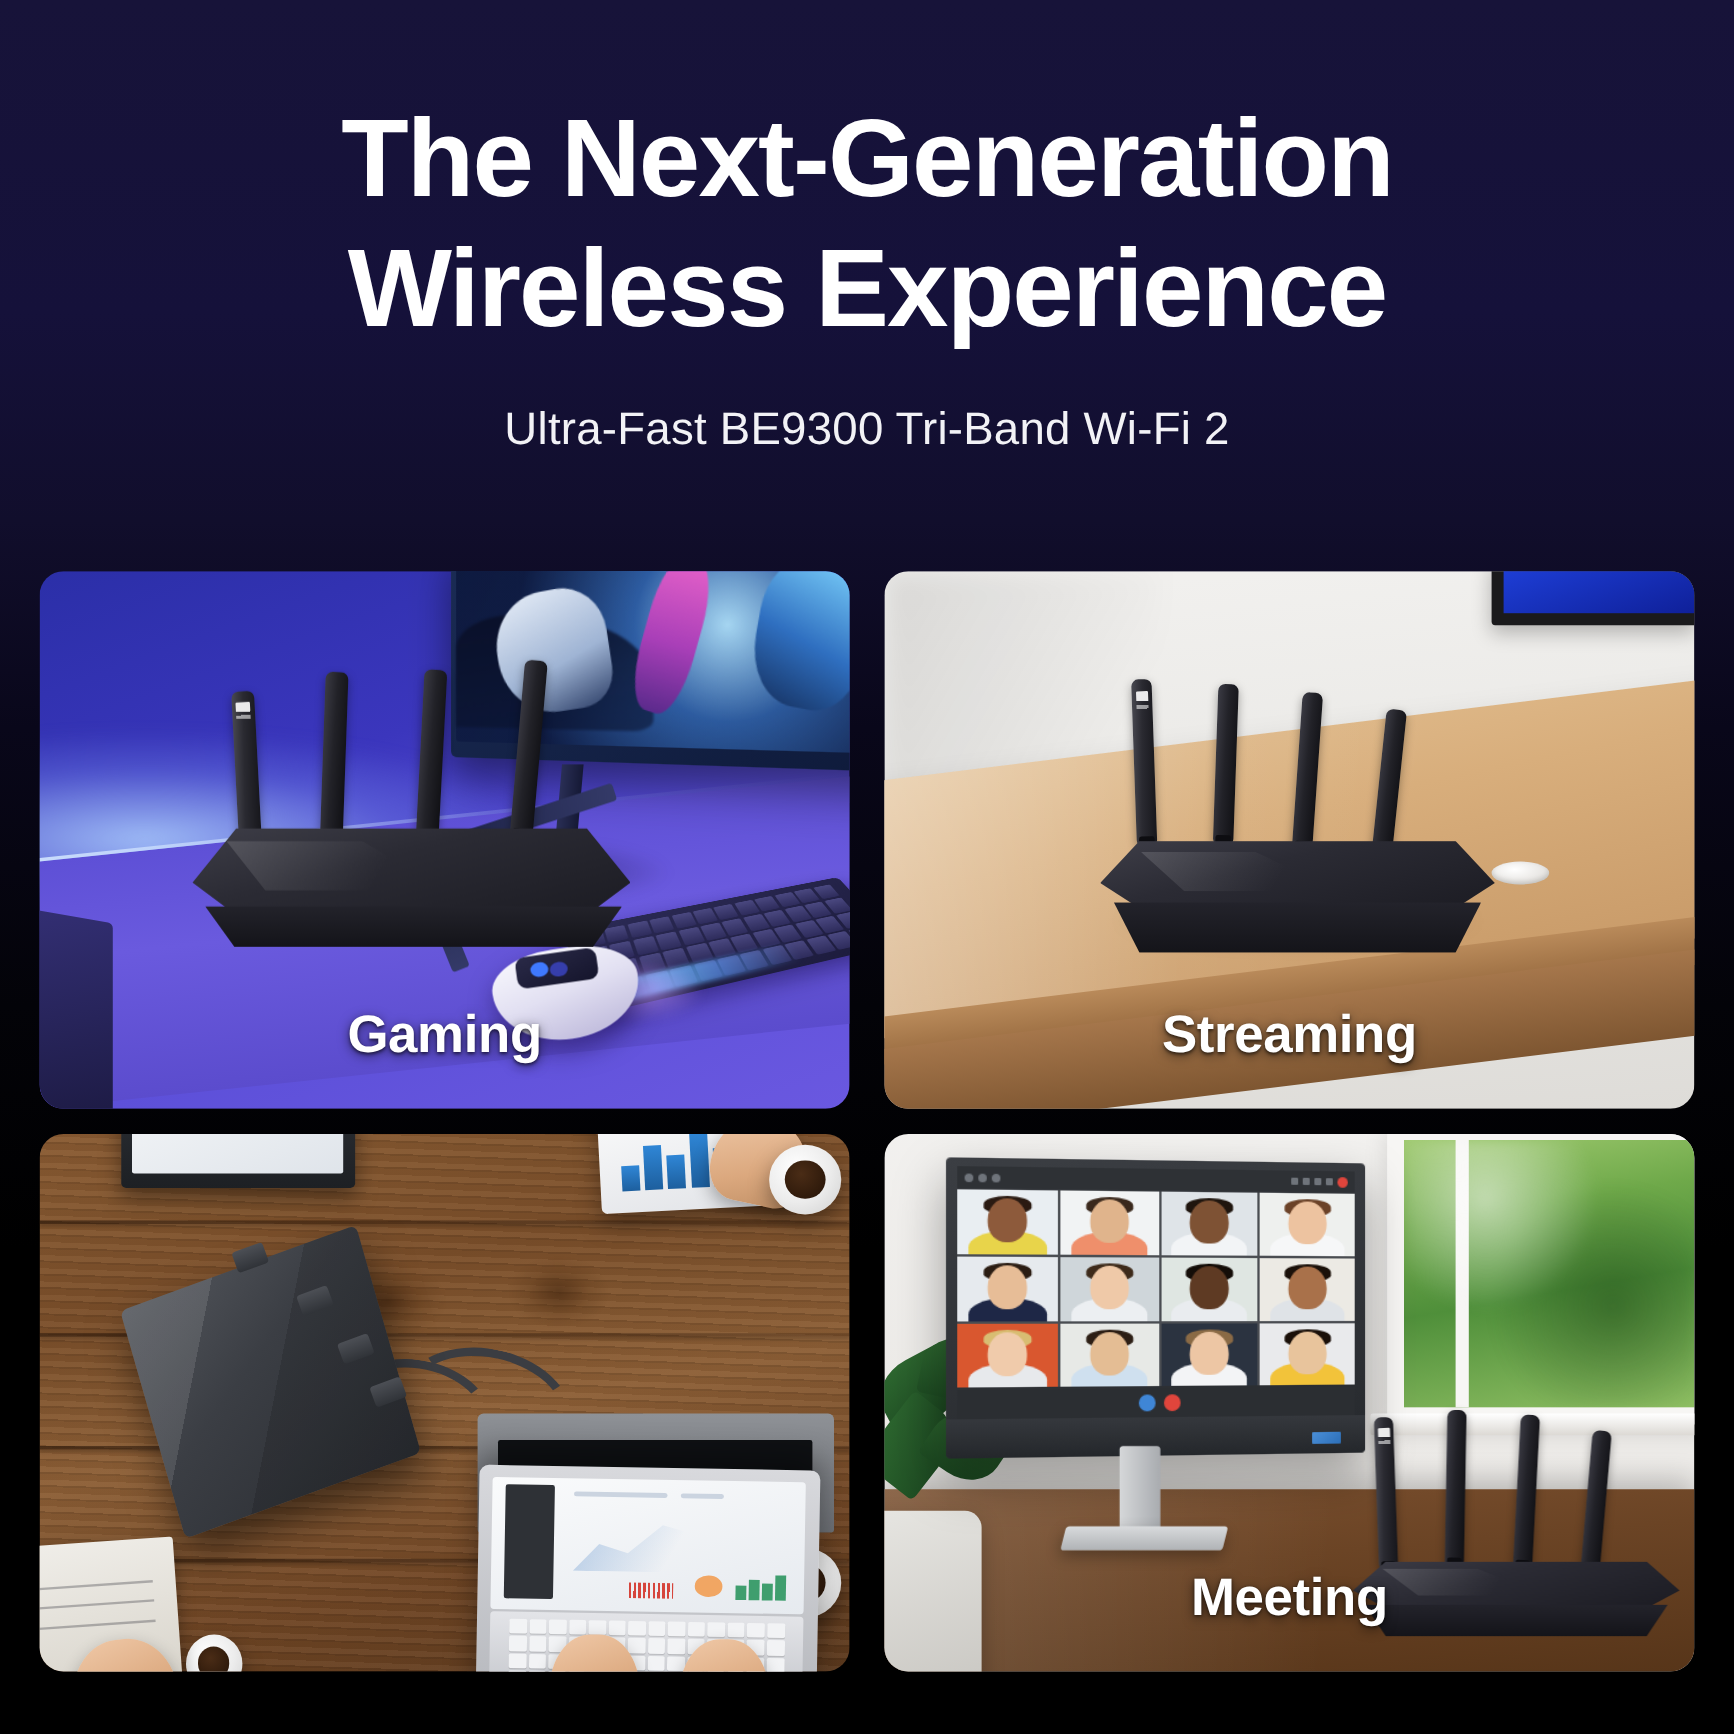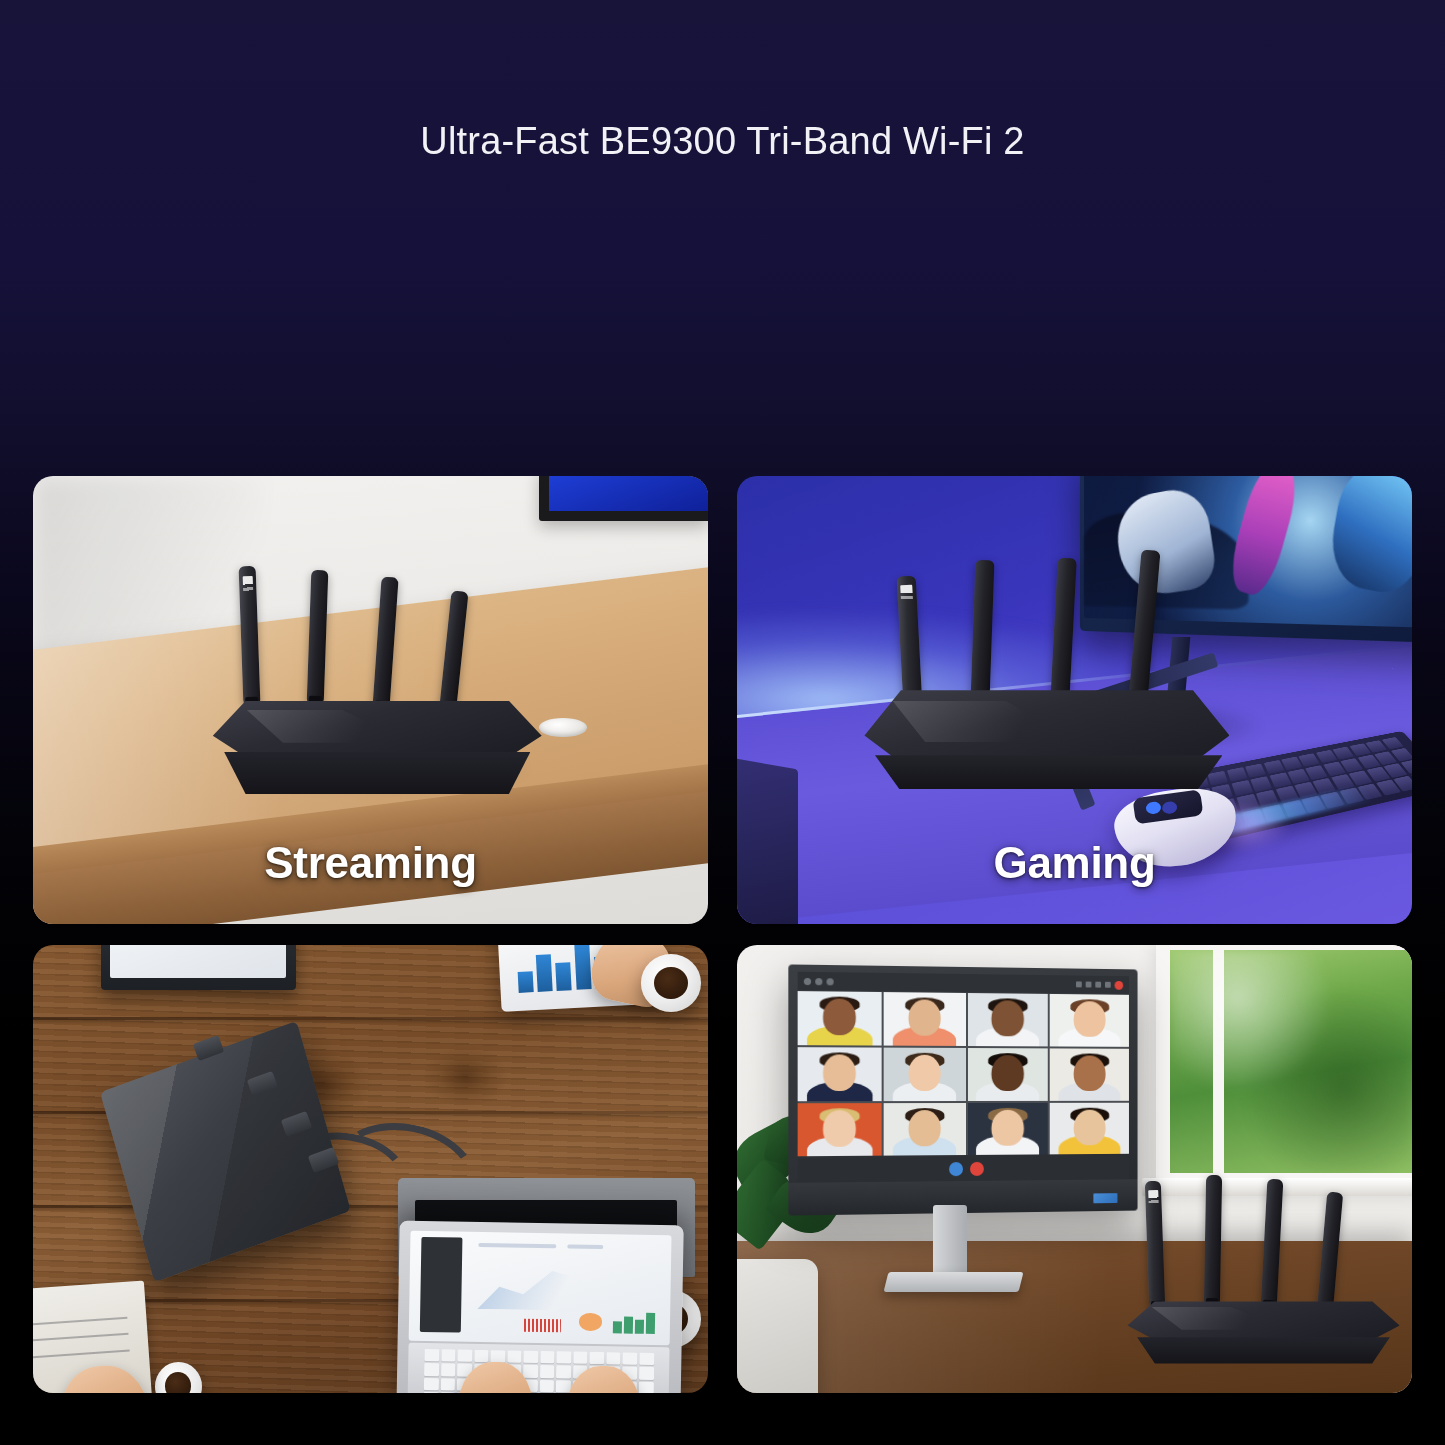--- a/index.html
+++ b/index.html
@@ -600,24 +600,127 @@
     width:18%; height:34%;
     background:linear-gradient(160deg,#e8e7e3,#c9c7c2);
     border-radius:10px 14px 4px 4px;
     box-shadow:0 8px 18px rgba(0,0,0,.25);
   }
 </style>
 </head>
 <body>
 
 <div class="hero">
+  <h1 class="hero-title">The Next-Generation
+Wireless Experience</h1>
   <div class="hero-sub">Ultra-Fast BE9300 Tri-Band Wi-Fi 2</div>
 </div>
 
 <div class="grid">
+
+  <div class="card">
+    <div class="scene">
+      <div class="gaming-bg"></div>
+      <div class="gaming-glow"></div>
+      <div class="gaming-floor"></div>
+      <div class="gaming-floor-edge"></div>
+
+      <div class="monitor">
+        <div class="monitor-screen">
+          <div class="mon-dark"></div>
+          <div class="mon-figA"></div>
+          <div class="mon-figB"></div>
+          <div class="mon-figC"></div>
+        </div>
+      </div>
+      <div class="monitor-shadow"></div>
+      <div class="monitor-stand-neck"></div>
+      <div class="monitor-foot foot1"></div>
+      <div class="monitor-foot foot2"></div>
+      <div class="monitor-foot foot3"></div>
+
+      <div class="keyboard">
+        <div class="kb-keys">
+          <i></i>
+            <i></i>
+            <i></i>
+            <i></i>
+            <i></i>
+            <i></i>
+            <i></i>
+            <i></i>
+            <i></i>
+            <i></i>
+            <i></i>
+            <i></i>
+          <i></i>
+            <i></i>
+            <i></i>
+            <i></i>
+            <i></i>
+            <i></i>
+            <i></i>
+            <i></i>
+            <i></i>
+            <i></i>
+            <i></i>
+            <i></i>
+          <i></i>
+            <i></i>
+            <i></i>
+            <i></i>
+            <i></i>
+            <i></i>
+            <i></i>
+            <i></i>
+            <i></i>
+            <i></i>
+            <i></i>
+            <i></i>
+          <i></i>
+            <i></i>
+            <i></i>
+            <i></i>
+            <i></i>
+            <i></i>
+            <i></i>
+            <i></i>
+            <i></i>
+            <i></i>
+            <i></i>
+            <i></i>
+        </div>
+        <div class="kb-glow"></div>
+      </div>
+
+      <div class="ctrl-glow"></div>
+      <div class="controller"></div>
+      <div class="desk-side"></div>
+
+      <div class="router" style="left:22%;top:20%;width:52%;height:58%;">
+        <div class="ant" style="left:4%;  top:4%;  width:5.4%; height:50%; transform:rotate(-3deg);">
+          <div class="ant-logo"></div>
+          <div class="ant-joint"></div>
+        </div>
+        <div class="ant dark" style="left:25%; top:-2%; width:5.4%; height:54%; transform:rotate(2deg);">
+            <div class="ant-joint"></div>
+          </div>
+        <div class="ant dark" style="left:48%; top:-3%; width:5.4%; height:56%; transform:rotate(3deg);">
+            <div class="ant-joint"></div>
+          </div>
+        <div class="ant dark" style="left:71%; top:-6%; width:5.4%; height:58%; transform:rotate(5deg);">
+            <div class="ant-joint"></div>
+          </div>
+        <div class="body-top" style="left:-6%; top:48%; width:104%; height:30%;"></div>
+        <div class="body-facet" style="left:2%;  top:52%; width:52%;  height:16%; clip-path:polygon(0 0,62% 0,100% 100%,18% 100%);"></div>
+        <div class="body-front" style="left:-3%; top:73%; width:99%;  height:13%;"></div>
+      </div>
+    </div>
+    <div class="card-label">Gaming</div>
+  </div>
 
   <div class="card">
     <div class="scene">
       <div class="stream-wall"></div>
       <div class="stream-wall-shadow"></div>
       <div class="tv"></div>
       <div class="desk-top"></div>
       <div class="desk-sheen"></div>
       <div class="desk-edge"></div>
       <div class="desk-lower"></div>
@@ -637,121 +740,20 @@
           </div>
         <div class="ant dark" style="left:74%; top:11%; width:6%; height:54%; transform:rotate(6deg);">
             <div class="ant-joint"></div>
           </div>
         <div class="body-top" style="left:-8%; top:58%; width:116%; height:26%;"></div>
         <div class="body-facet" style="left:4%;  top:62%; width:58%;  height:14%; clip-path:polygon(0 0,58% 0,100% 100%,22% 100%);"></div>
         <div class="body-front" style="left:-4%; top:80%; width:108%; height:18%;"></div>
       </div>
     </div>
     <div class="card-label">Streaming</div>
-  </div>
-
-  <div class="card">
-    <div class="scene">
-      <div class="gaming-bg"></div>
-      <div class="gaming-glow"></div>
-      <div class="gaming-floor"></div>
-      <div class="gaming-floor-edge"></div>
-
-      <div class="monitor">
-        <div class="monitor-screen">
-          <div class="mon-dark"></div>
-          <div class="mon-figA"></div>
-          <div class="mon-figB"></div>
-          <div class="mon-figC"></div>
-        </div>
-      </div>
-      <div class="monitor-shadow"></div>
-      <div class="monitor-stand-neck"></div>
-      <div class="monitor-foot foot1"></div>
-      <div class="monitor-foot foot2"></div>
-      <div class="monitor-foot foot3"></div>
-
-      <div class="keyboard">
-        <div class="kb-keys">
-          <i></i>
-            <i></i>
-            <i></i>
-            <i></i>
-            <i></i>
-            <i></i>
-            <i></i>
-            <i></i>
-            <i></i>
-            <i></i>
-            <i></i>
-            <i></i>
-          <i></i>
-            <i></i>
-            <i></i>
-            <i></i>
-            <i></i>
-            <i></i>
-            <i></i>
-            <i></i>
-            <i></i>
-            <i></i>
-            <i></i>
-            <i></i>
-          <i></i>
-            <i></i>
-            <i></i>
-            <i></i>
-            <i></i>
-            <i></i>
-            <i></i>
-            <i></i>
-            <i></i>
-            <i></i>
-            <i></i>
-            <i></i>
-          <i></i>
-            <i></i>
-            <i></i>
-            <i></i>
-            <i></i>
-            <i></i>
-            <i></i>
-            <i></i>
-            <i></i>
-            <i></i>
-            <i></i>
-            <i></i>
-        </div>
-        <div class="kb-glow"></div>
-      </div>
-
-      <div class="ctrl-glow"></div>
-      <div class="controller"></div>
-      <div class="desk-side"></div>
-
-      <div class="router" style="left:22%;top:20%;width:52%;height:58%;">
-        <div class="ant" style="left:4%;  top:4%;  width:5.4%; height:50%; transform:rotate(-3deg);">
-          <div class="ant-logo"></div>
-          <div class="ant-joint"></div>
-        </div>
-        <div class="ant dark" style="left:25%; top:-2%; width:5.4%; height:54%; transform:rotate(2deg);">
-            <div class="ant-joint"></div>
-          </div>
-        <div class="ant dark" style="left:48%; top:-3%; width:5.4%; height:56%; transform:rotate(3deg);">
-            <div class="ant-joint"></div>
-          </div>
-        <div class="ant dark" style="left:71%; top:-6%; width:5.4%; height:58%; transform:rotate(5deg);">
-            <div class="ant-joint"></div>
-          </div>
-        <div class="body-top" style="left:-6%; top:48%; width:104%; height:30%;"></div>
-        <div class="body-facet" style="left:2%;  top:52%; width:52%;  height:16%; clip-path:polygon(0 0,62% 0,100% 100%,18% 100%);"></div>
-        <div class="body-front" style="left:-3%; top:73%; width:99%;  height:13%;"></div>
-      </div>
-    </div>
-    <div class="card-label">Gaming</div>
   </div>
 
   <div class="card">
     <div class="scene">
       <div class="wood"></div>
       <div class="plank-line" style="top:16%;"></div>
       <div class="plank-line" style="top:37%;"></div>
       <div class="plank-line" style="top:58%;"></div>
       <div class="plank-line" style="top:79%;"></div>
       <div class="knot" style="left:36%;top:24%;width:14%;height:14%;"></div>
@@ -995,15 +997,16 @@
             <div class="ant-joint"></div>
           </div>
         <div class="ant dark" style="left:74%; top:10%; width:6.5%; height:64%; transform:rotate(5deg);">
             <div class="ant-joint"></div>
           </div>
         <div class="body-top" style="left:-6%; top:68%; width:112%; height:22%;"></div>
         <div class="body-facet" style="left:4%;  top:71%; width:56%;  height:12%; clip-path:polygon(0 0,58% 0,100% 100%,22% 100%);"></div>
         <div class="body-front" style="left:-2%; top:87%; width:104%; height:14%;"></div>
       </div>
     </div>
+    <div class="card-label">Meeting</div>
   </div>
 
 </div>
 
 </body></html>

